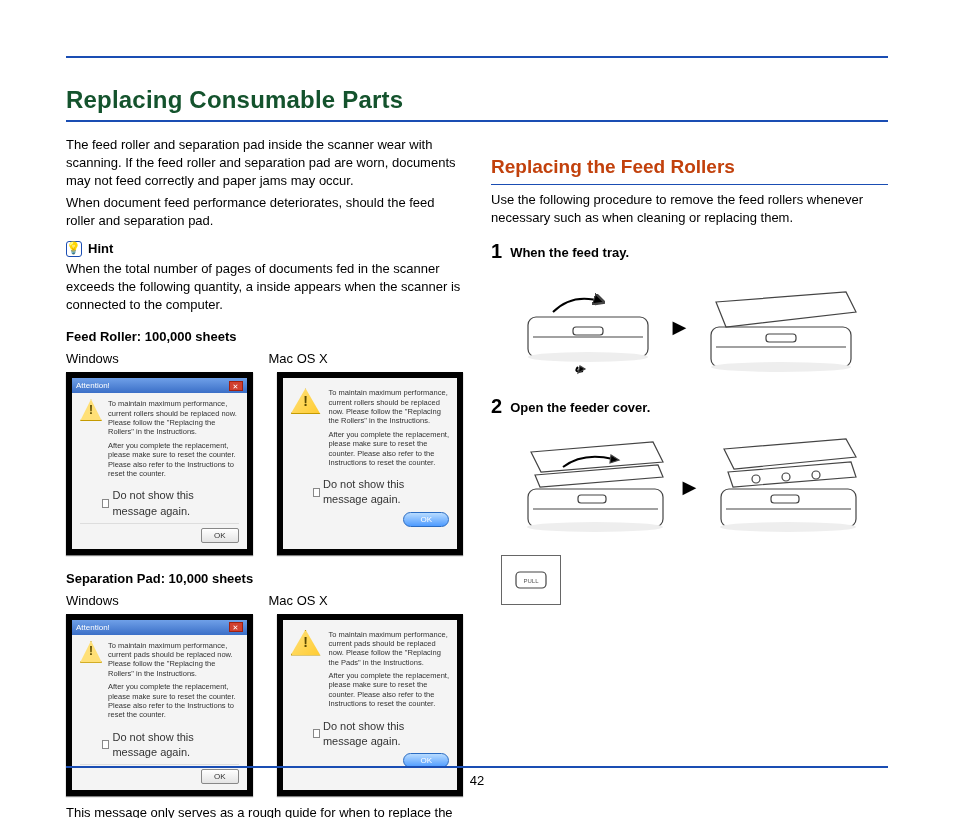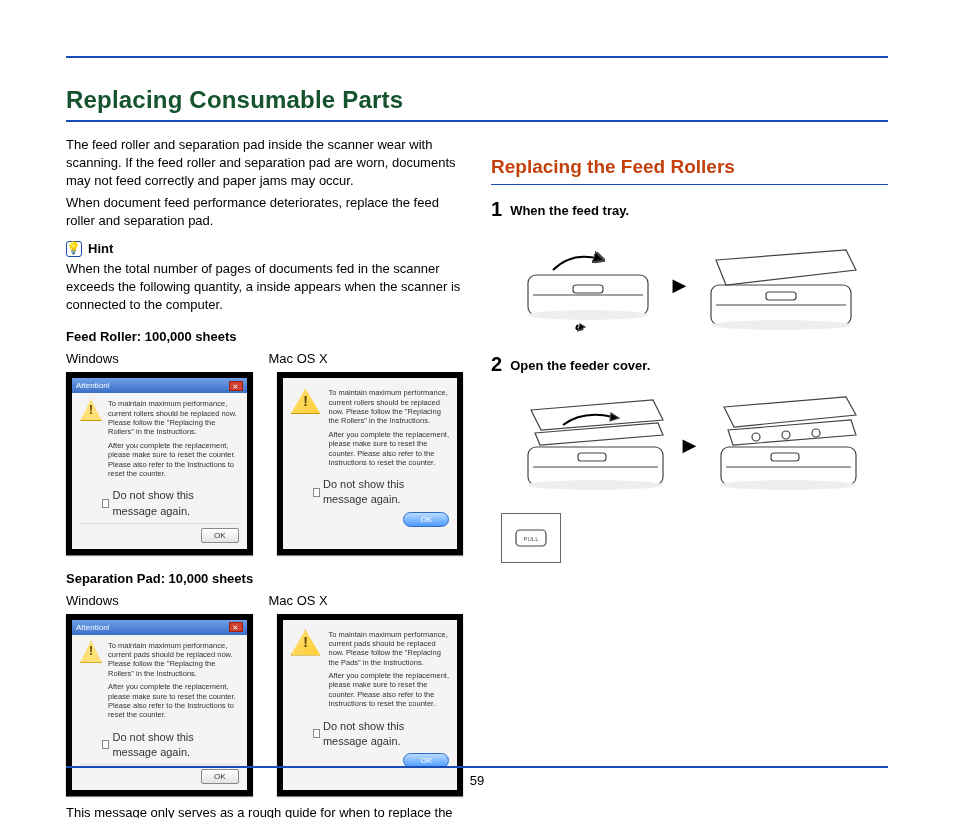--- a/index.html
+++ b/index.html
@@ -52,21 +52,21 @@
 
 <div class="page">
   <div class="top-rule"></div>
   <div class="main-title">Replacing Consumable Parts</div>
   <div class="title-rule"></div>
 
   <div class="cols">
 
     <div class="col">
       <p>The feed roller and separation pad inside the scanner wear with scanning. If the feed roller and separation pad are worn, documents may not feed correctly and paper jams may occur.</p>
-      <p>When document feed performance deteriorates, replace the feed roller and separation pad.</p>
+      <p>When document feed performance deteriorates, should the feed roller and separation pad.</p>
 
       <div class="hint-row">
         <span class="hint-icon">💡</span>
         <span class="hint-label">Hint</span>
       </div>
       <p>When the total number of pages of documents fed in the scanner exceeds the following quantity, a inside appears when the scanner is connected to the computer.</p>
 
       <p class="bold block">Feed Roller: 100,000 sheets</p>
       <div class="dlg-head-row">
         <span>Windows</span>
@@ -167,20 +167,21 @@
         </div>
       </div>
 
       <p>This message only serves as a rough guide for when to replace the feed roller and separation pad. They may wear out sooner if, for example, a lot of paper with rough surfaces is scanned.</p>
     </div>
 
     <div class="col">
       <div style="height:18px"></div>
       <div class="sub-title">Replacing the Feed Rollers</div>
       <div class="sub-rule"></div>
+      <p>Use the following procedure to remove the feed rollers whenever necessary such as when cleaning or replacing them.</p>
 
       <div class="step">
         <span class="step-num">1</span>
         <span class="step-text">When the feed tray.</span>
       </div>
       <div class="illus-row">
         <svg class="illus-no-border" width="150" height="100" viewBox="0 0 150 100">
           <rect x="15" y="40" width="120" height="40" rx="8"></rect>
           <ellipse cx="75" cy="80" rx="60" ry="5" fill="#eee" stroke="none"></ellipse>
           <line x1="20" y1="60" x2="130" y2="60"></line>
@@ -239,13 +240,13 @@
             <text x="25" y="23" font-size="6" text-anchor="middle" fill="#555" stroke="none">PULL</text>
           </svg>
         </div>
       </div>
     </div>
 
   </div>
 </div>
 
 <div class="bottom-rule"></div>
-<div class="page-num">59</div>
+<div class="page-num">42</div>
 
 </body></html>

